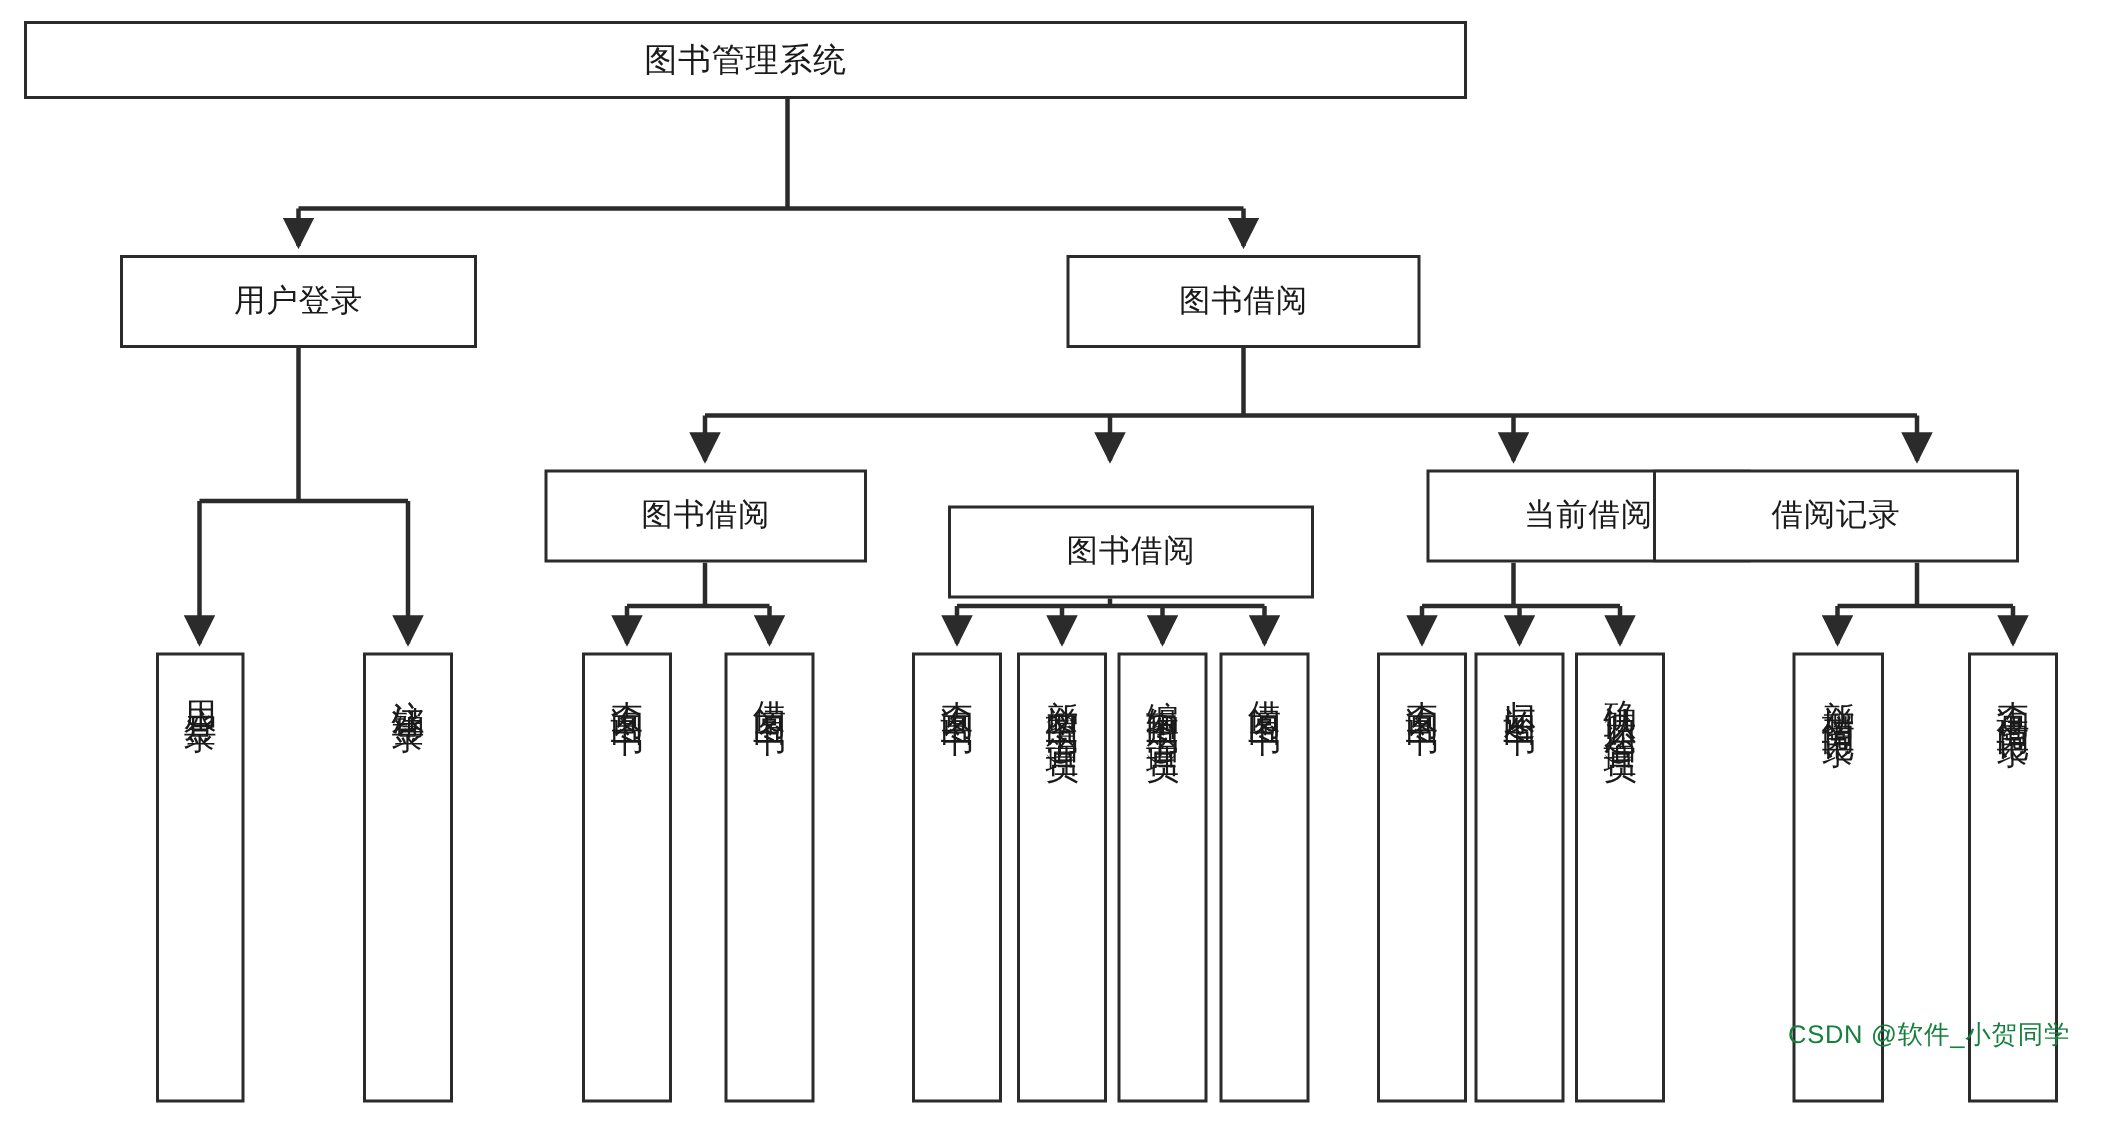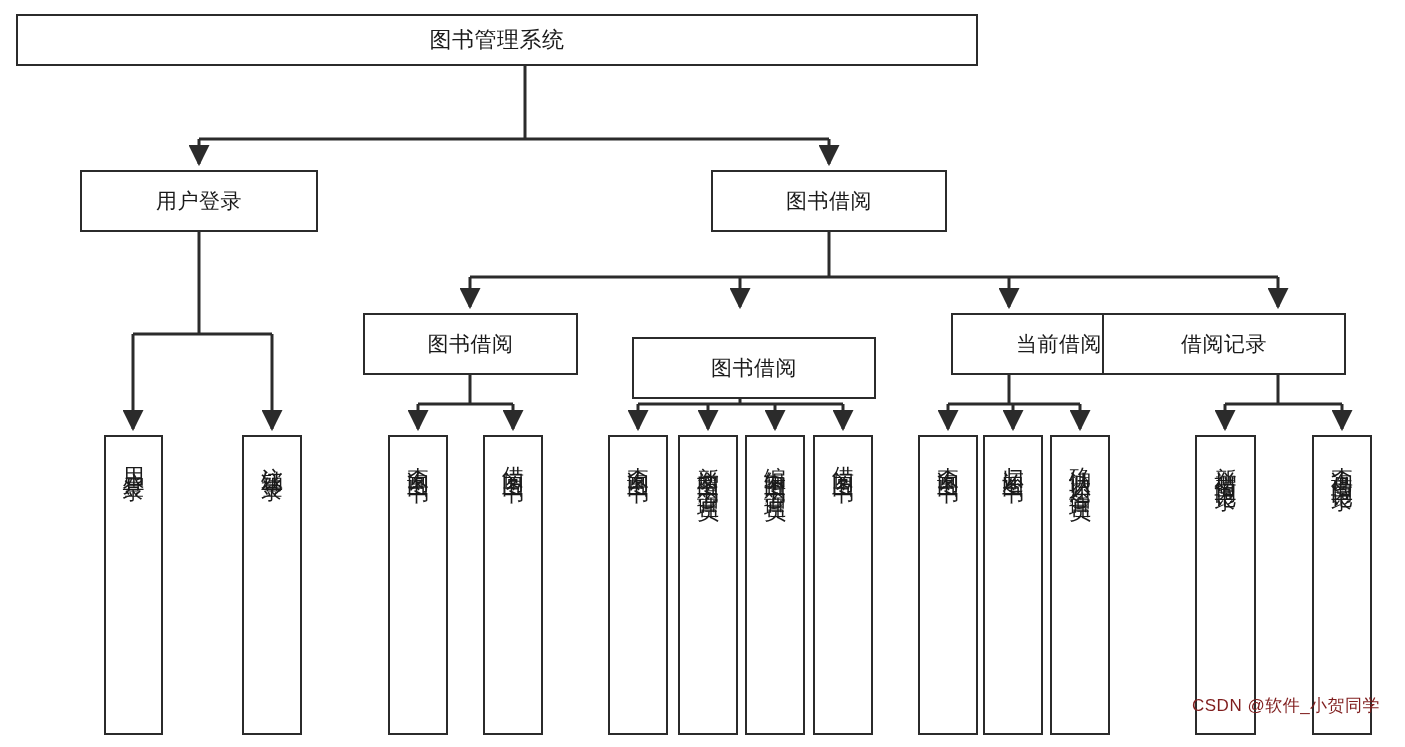--- a/index.html
+++ b/index.html
@@ -53,23 +53,23 @@
     text-orientation: upright;
     font-size: 22px;
     letter-spacing: 5px;
     line-height: 1.0;
     white-space: nowrap;
   }
   .node.root .node-label { font-size: 22px; }
   .watermark {
     position: absolute;
     left: 1192px;
-    top: 694px;
+    top: 678px;
     font-size: 17px;
-    color: #7f1d1d;
+    color: #15803d;
     letter-spacing: 0.5px;
     white-space: nowrap;
     z-index: 5;
     font-family: "Liberation Sans", "DejaVu Sans", sans-serif;
   }
 </style>
 </head>
 <body>
 
 <div id="diagram-root">

